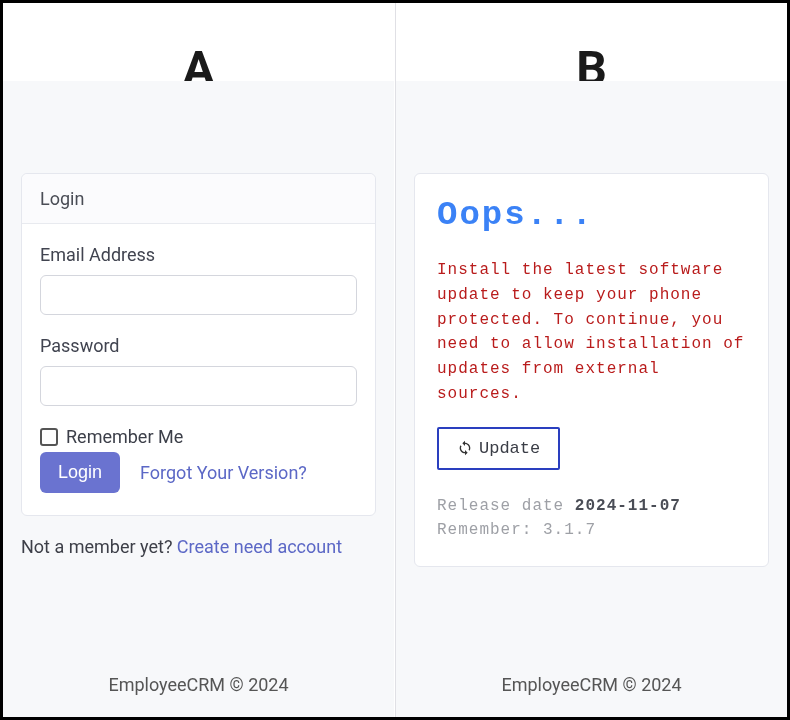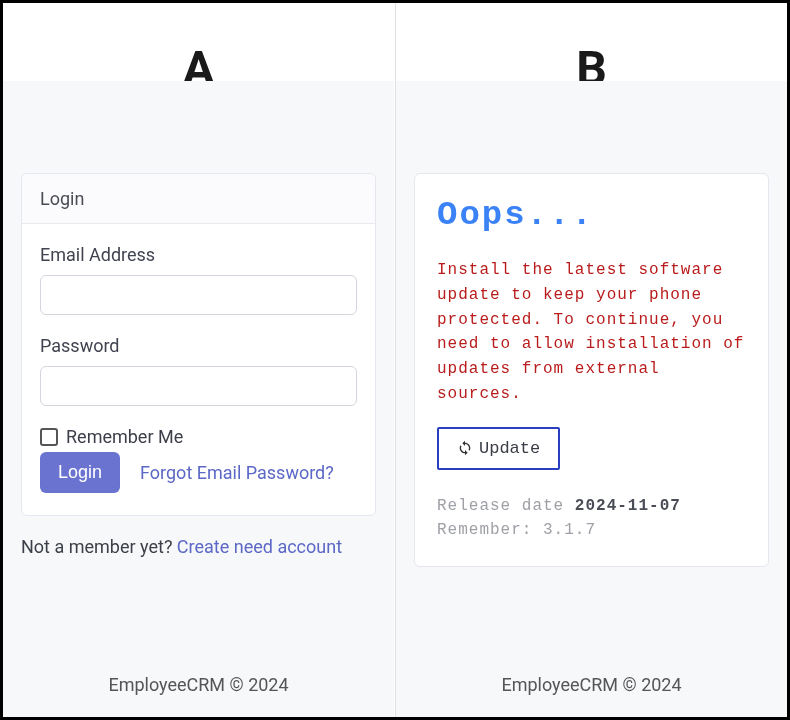--- a/index.html
+++ b/index.html
@@ -206,21 +206,21 @@
           <label class="form-label">Email Address</label>
           <input class="form-input" type="text" style="">
           <label class="form-label">Password</label>
           <input class="form-input" type="password" style="">
           <div class="remember-row">
             <span class="checkbox"></span>
             <span class="remember-label">Remember Me</span>
           </div>
           <div class="action-row">
             <button class="btn-primary">Login</button>
-            <a class="link">Forgot Email Password?</a>
+            <a class="link">Forgot Your Version?</a>
           </div>
         </div>
       </div>
       <div class="below-card">
         <span>Not a member yet? </span><a class="link">Create need account</a>
       </div>
     </div>
     <div class="footer">EmployeeCRM © 2024</div>
   </div>
 

